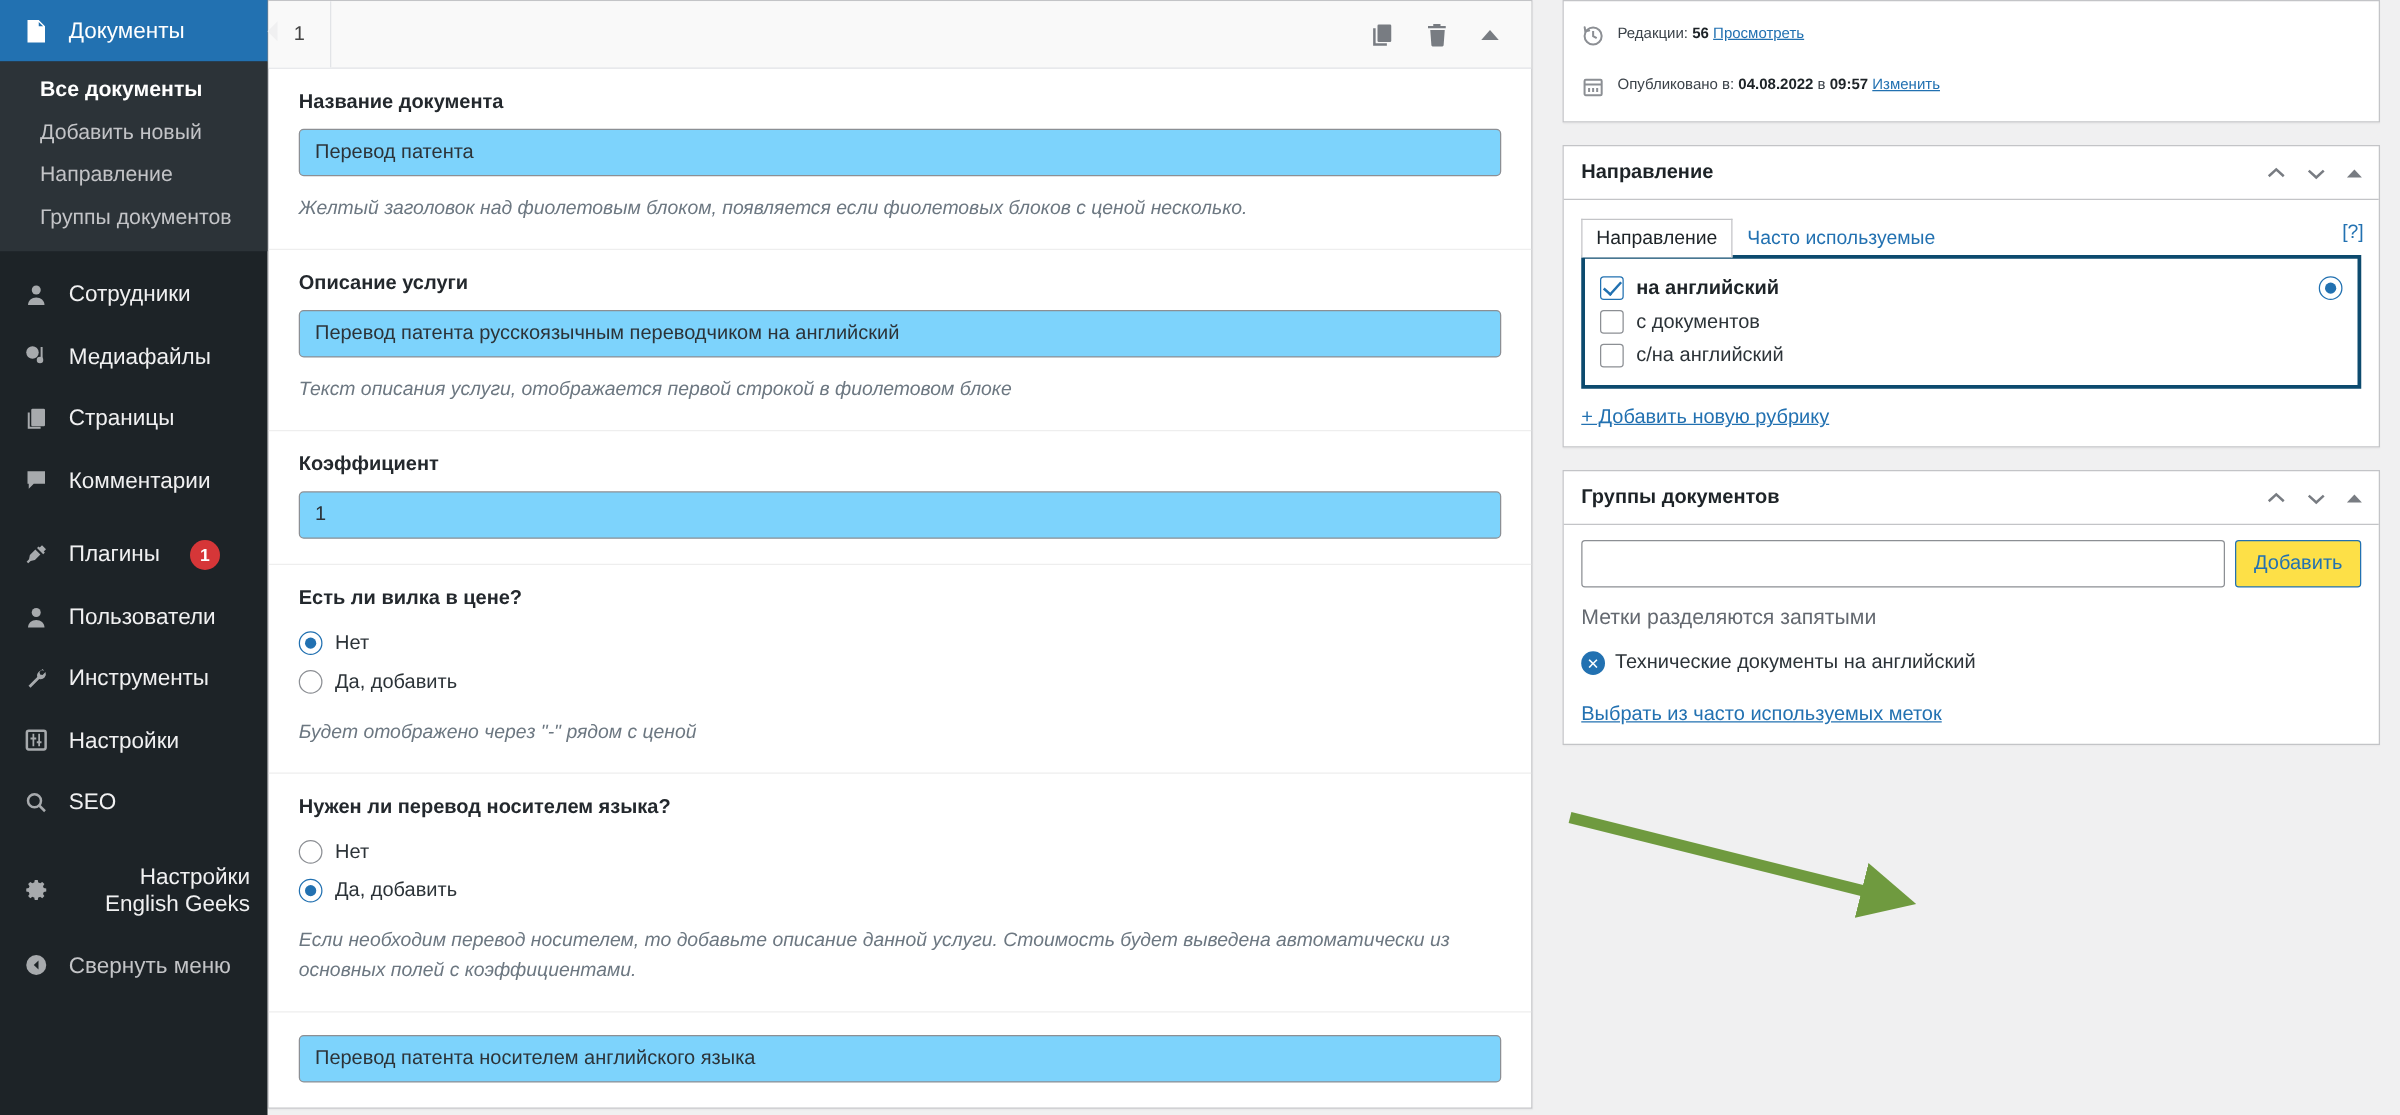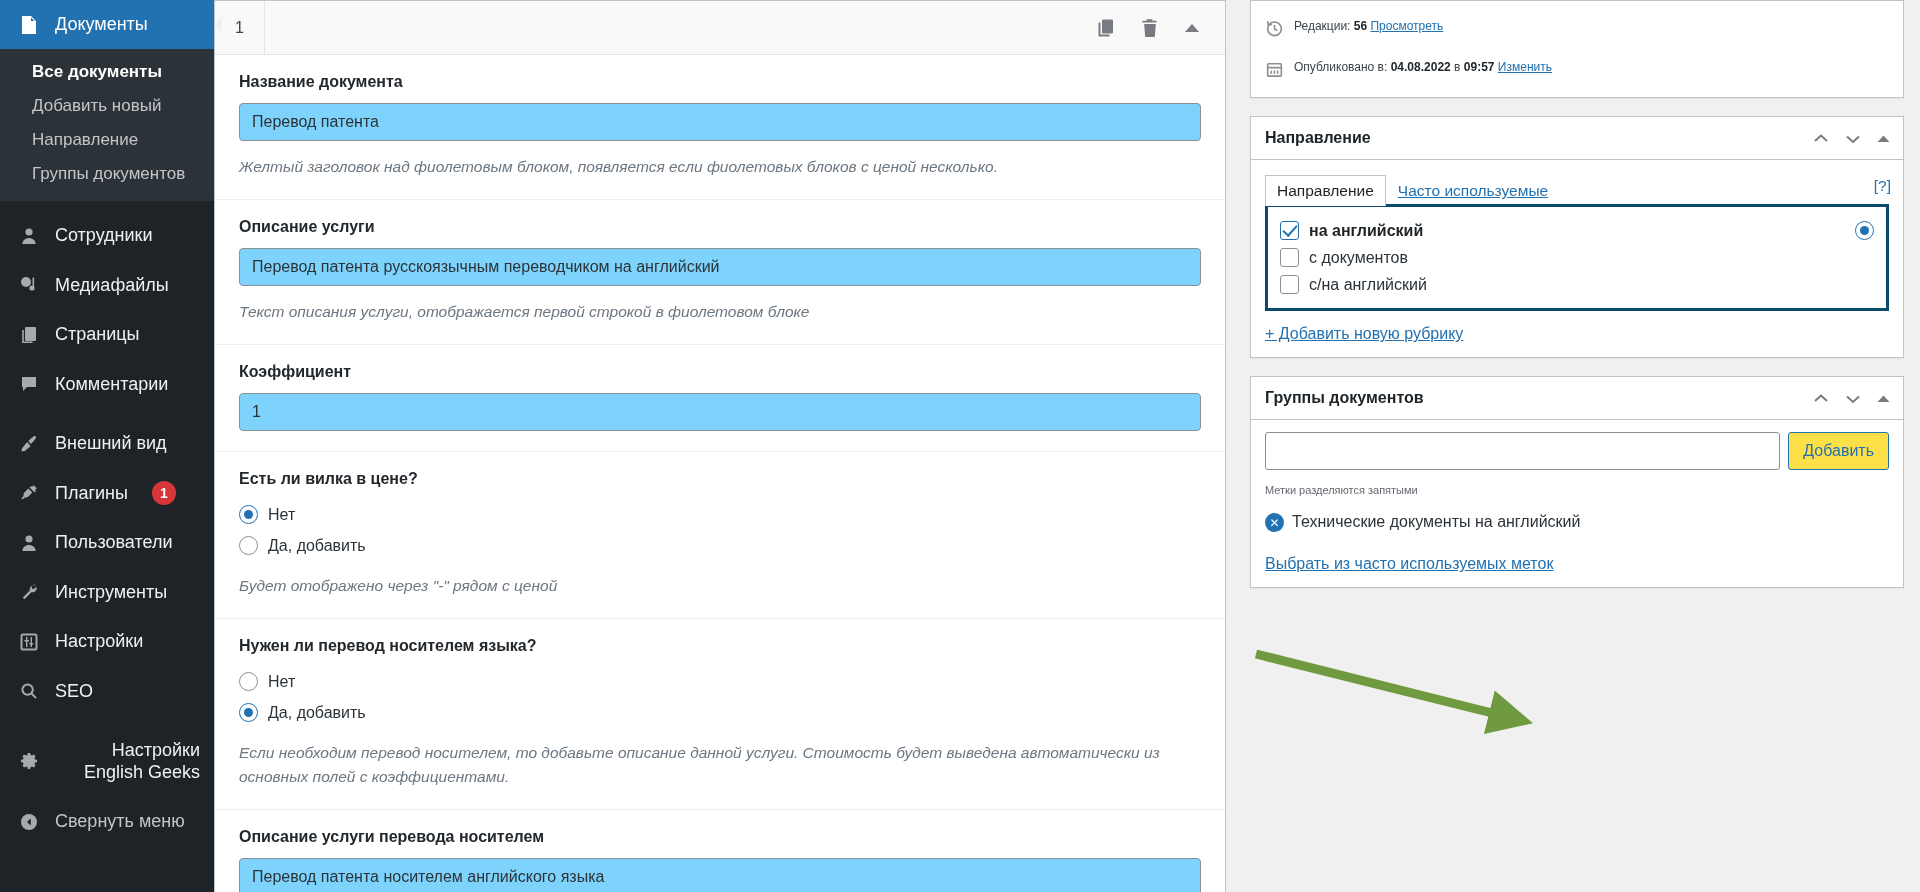--- a/index.html
+++ b/index.html
@@ -144,21 +144,21 @@
     font-family: inherit; white-space: nowrap;
   }
 
   .tabs { display: flex; align-items: flex-end; position: relative; height: 33px; }
   .tab {
     padding: 6px 11px; font-size: 15.5px; cursor: pointer;
     border: 1px solid transparent; border-bottom: none; position: relative; top: 1px;
     white-space: nowrap;
   }
   .tab.active { background: #fff; border-color: #c3c4c7; color: #1d2327; z-index: 2; }
-  .tab.inactive { color: #2271b1; z-index: 1; overflow: visible; text-decoration: underline; }
+  .tab.inactive { color: #2271b1; z-index: 1; overflow: visible; }
   .tab-ghost {
     position: absolute; right: -2px; top: 5px; color: #2271b1;
     font-size: 15.5px; z-index: 3;
   }
   .tax-list {
     border: 3px solid #0c4a6e; background: #fff; padding: 10px 12px;
     margin-top: -1px; position: relative; z-index: 1;
   }
   .tax-item { display: flex; align-items: center; gap: 10px; padding: 4px 0; }
   .cbox {
@@ -182,21 +182,21 @@
     width: 9px; height: 9px; margin: -4.5px 0 0 -4.5px;
     border-radius: 50%; background: #2271b1;
   }
   .add-term { display: block; margin-top: 14px; font-size: 16px; }
 
   .tag-entry { display: flex; gap: 8px; align-items: stretch; }
   .tag-input {
     flex: 1; height: 38px; border: 1px solid #8c8f94; border-radius: 3px;
     padding: 6px 10px; font-size: 16px; font-family: inherit; background:#fff;
   }
-  .tag-hint { font-size: 11px; color: #646970; margin-top: 14px; }
+  .tag-hint { font-size: 17px; color: #646970; margin-top: 14px; }
   .tag-chip { display: flex; align-items: flex-start; gap: 8px; margin-top: 14px; line-height: 1.55; }
   .tag-x {
     width: 19px; height: 19px; min-width: 19px; border-radius: 50%;
     background: #2271b1; color: #fff; font-size: 12px; font-weight: bold;
     display: flex; align-items: center; justify-content: center; cursor: pointer;
     margin-top: 3px;
   }
   .tag-name { font-size: 16px; color: #2c3338; }
   .tag-pick { display: block; margin-top: 20px; font-size: 16px; }
 
@@ -263,28 +263,20 @@
       <span class="ic">
         <svg width="20" height="20" viewBox="0 0 20 20" fill="currentColor">
             <path d="M3 3h14v10H8l-4 4v-4H3V3z"></path>
           </svg>
       </span>
       <span>Комментарии</span>
     </div>
 
     <div class="menu-sep"></div>
 
-    <div class="menu-item">
-      <span class="ic">
-        <svg width="20" height="20" viewBox="0 0 20 20" fill="currentColor">
-            <path d="M17 2.6c-.9-.9-2-.6-3.3.5l-4.5 4 2.8 2.8 4-4.5c1.1-1.3 1.4-2.4.5-3.3-.1 0 .5.5.5.5zM7.8 8.4 3 14.2l-.6 3.4 3.4-.6 5.8-4.8-2.8-3.8z"></path>
-          </svg>
-      </span>
-      <span>Внешний вид</span>
-    </div>
 
     <div class="menu-item">
       <span class="ic">
         <svg width="20" height="20" viewBox="0 0 20 20" fill="currentColor">
             <path d="M14.6 2.2 12.8 4l-.9-.9-1.3 1.3 5 5L16.9 8 16 7.1l1.8-1.8-3.2-3.1zM9.3 5.6 4.9 10l-.7 3.4-1.9 1.9 1.3 1.3 1.9-1.9 3.4-.7 4.4-4.4-4-4z"></path>
           </svg>
       </span>
       <span>Плагины</span>
       <span class="badge">1</span>
     </div>
@@ -416,21 +408,20 @@
             <span class="radio-label">Нет</span>
           </div>
           <div class="radio-row">
             <span class="radio checked"></span>
             <span class="radio-label">Да, добавить</span>
           </div>
           <div class="field-hint">Если необходим перевод носителем, то добавьте описание данной услуги. Стоимость будет выведена автоматически из основных полей с коэффициентами.</div>
         </div>
 
         <div class="field-row">
-          <label class="field-label">Описание услуги перевода носителем</label>
           <input class="text-input" type="text" value="Перевод патента носителем английского языка" style="">
         </div>
 
       </div>
     </div>
 
     <div class="col-side">
 
       <div class="metabox sbox">
         <div class="sbox-body" style="padding:10px 14px 4px 14px;">

